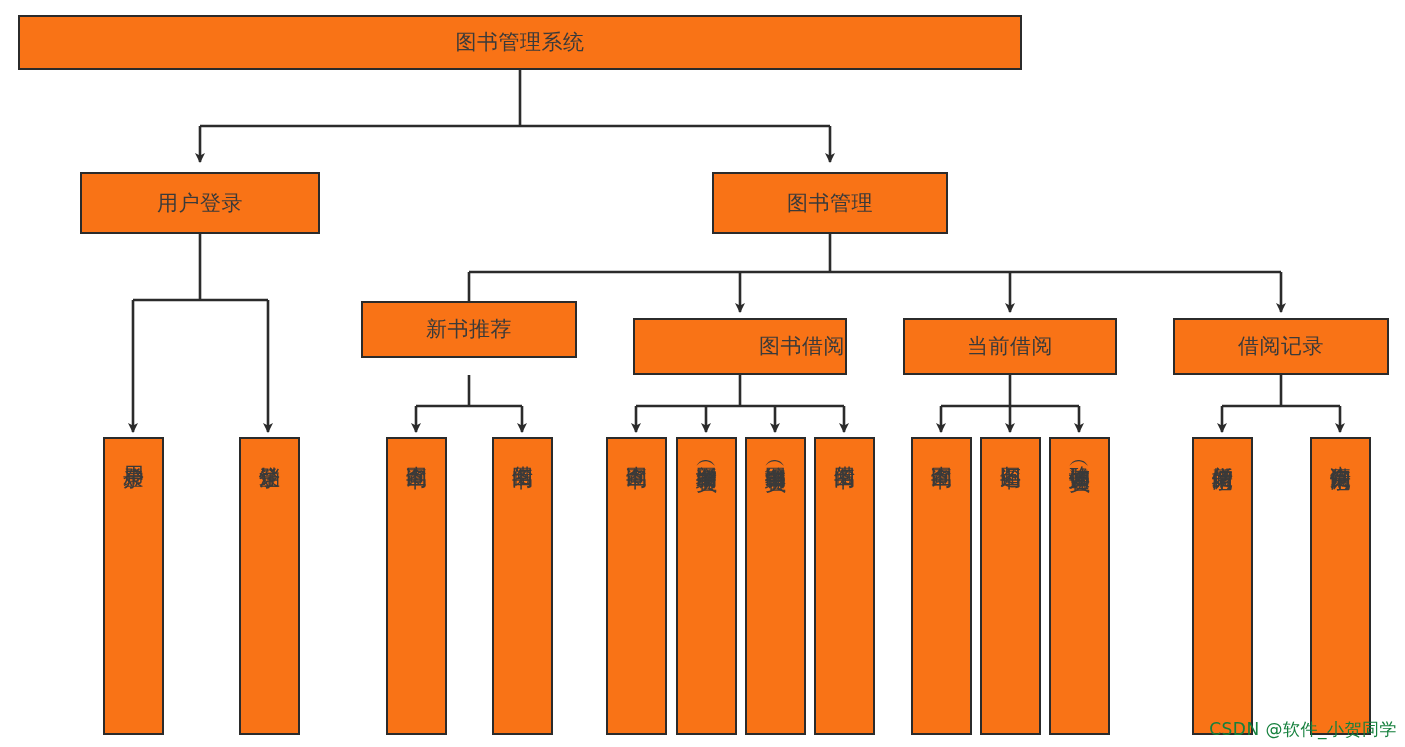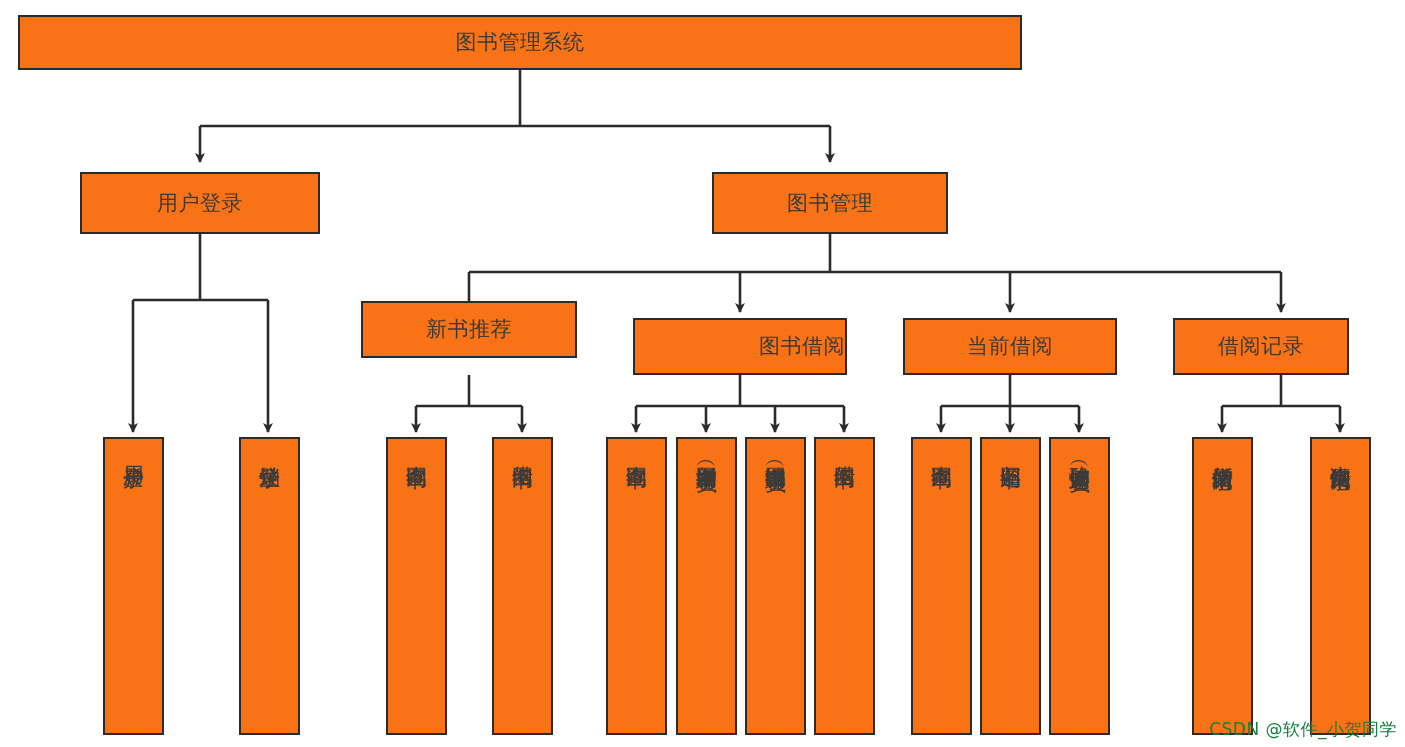--- a/index.html
+++ b/index.html
@@ -144,21 +144,21 @@
   </div>
 
   <div class="node horiz" style="left:633px; top:318px; width:214px; height:57px;justify-content:flex-end;">
     <span class="node-label">图书借阅</span>
   </div>
 
   <div class="node horiz" style="left:903px; top:318px; width:214px; height:57px;">
     <span class="node-label">当前借阅</span>
   </div>
 
-  <div class="node horiz" style="left:1173px; top:318px; width:176px; height:57px;">
+  <div class="node horiz" style="left:1173px; top:318px; width:216px; height:57px;">
     <span class="node-label">借阅记录</span>
   </div>
 
   <div class="node vert" style="left:103px; top:437px; width:61px; height:298px;">
     <span class="node-label">用户登录</span>
   </div>
 
   <div class="node vert" style="left:239px; top:437px; width:61px; height:298px;">
     <span class="node-label">注销登录</span>
   </div>

